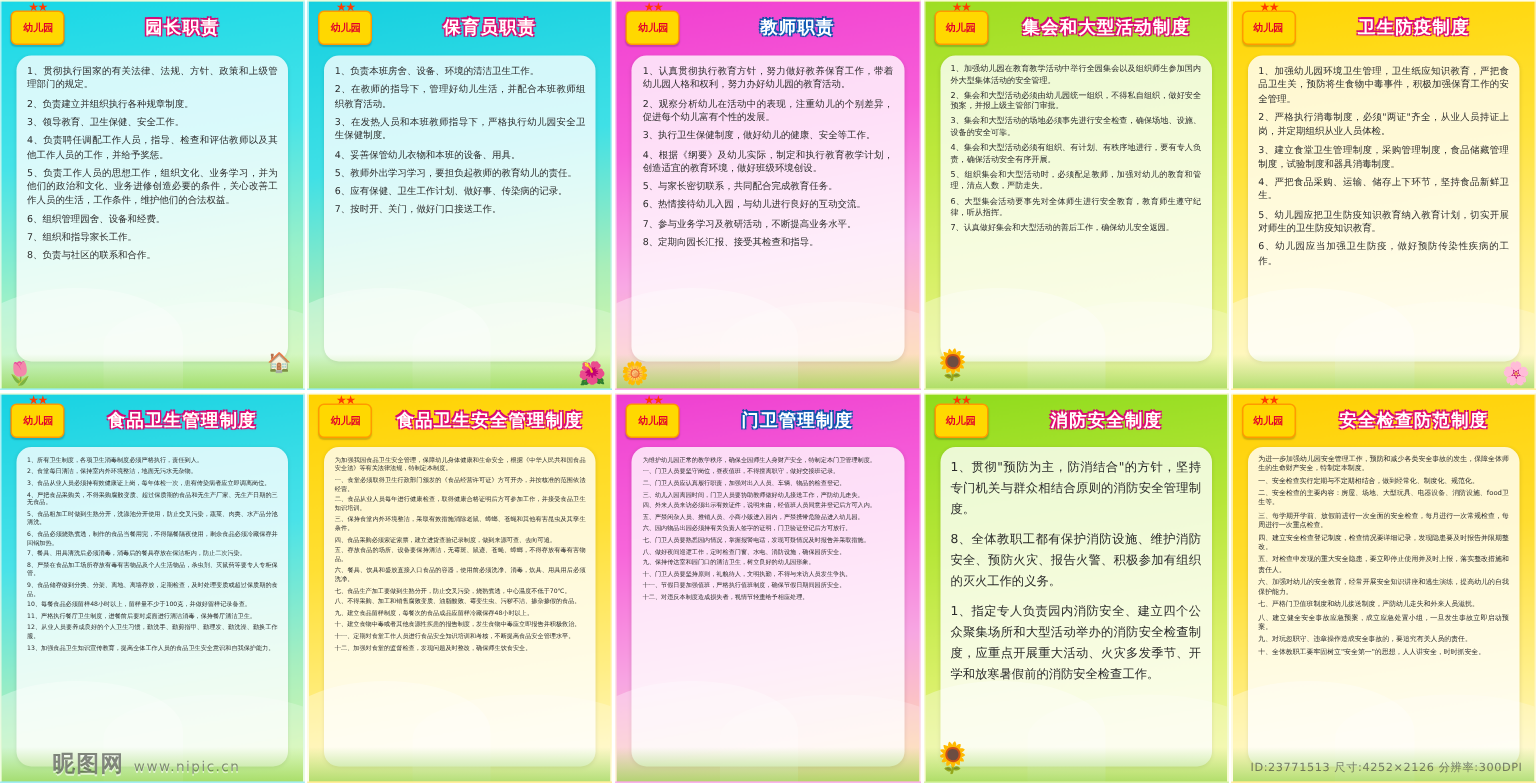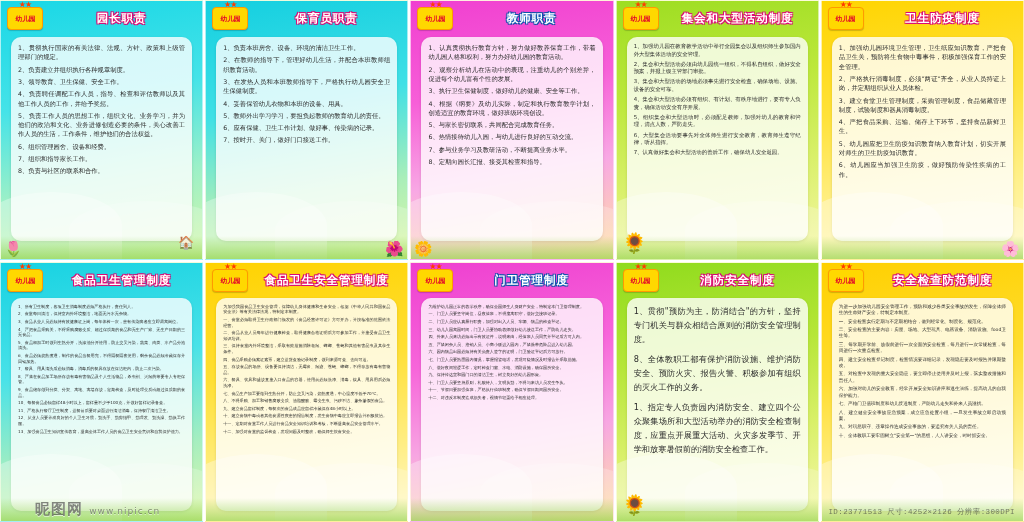--- a/index.html
+++ b/index.html
@@ -152,21 +152,20 @@
     text-shadow:0 1px 0 rgba(255,255,255,.6);
     margin-left:28px;
   }
   .wm-sub{
     font-size:9px;font-weight:normal;color:rgba(40,40,40,.5);letter-spacing:1px;
   }
   .id-text{
     position:absolute;right:8px;bottom:4px;
     font-size:7.5px;color:rgba(60,60,60,.65);
     letter-spacing:.4px;
-    font-family:Liberation Mono, monospace;
   }
 </style>
 </head>
 <body>
 
 <div class="board-grid">
 
   <div class="panel bg-cyan">
     <div class="panel-head">
       <div class="badge">

